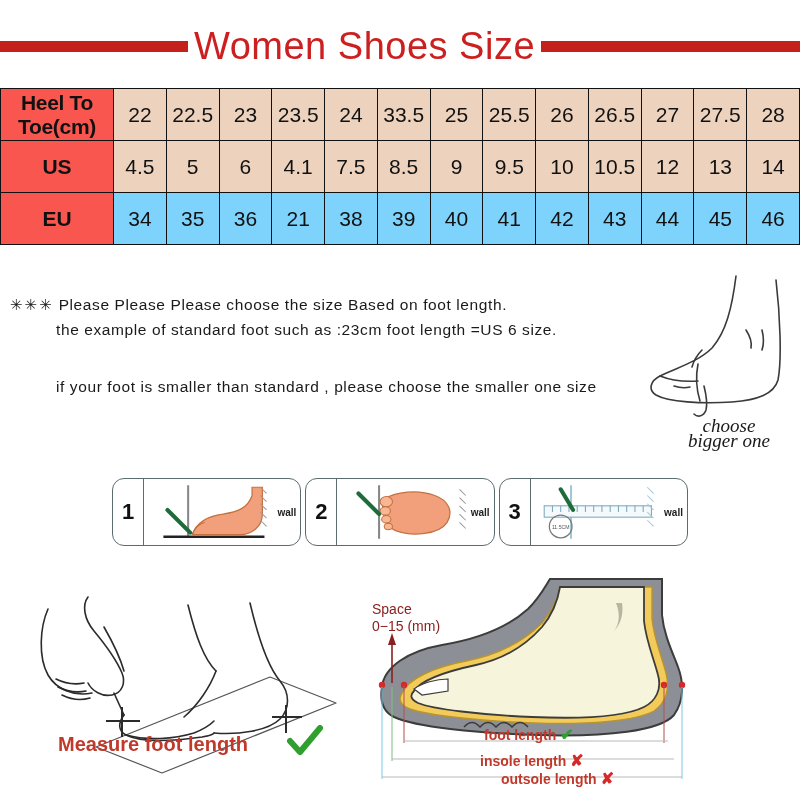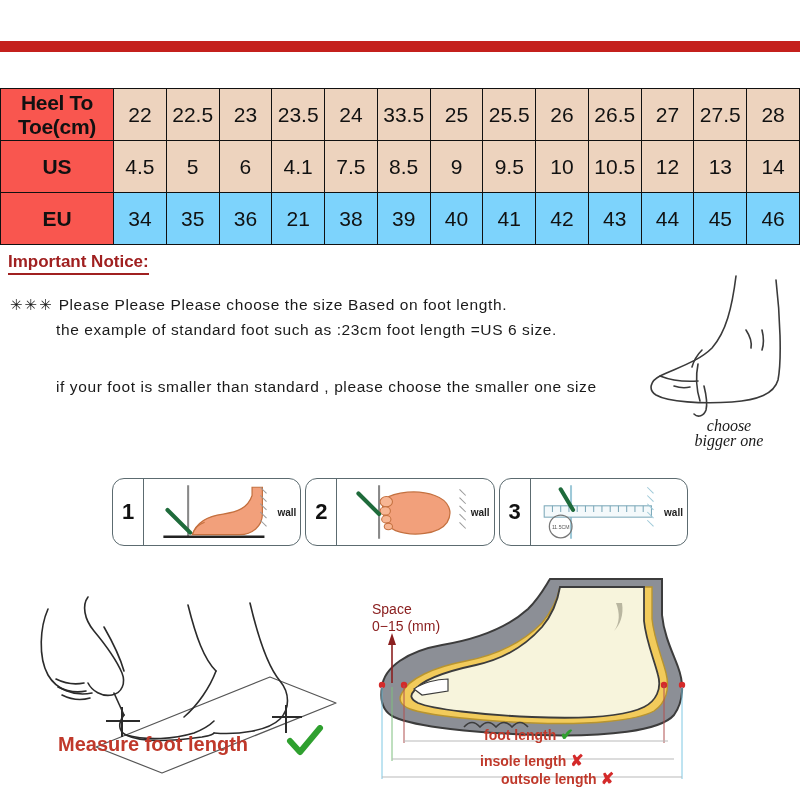--- a/index.html
+++ b/index.html
@@ -60,21 +60,21 @@
   #note-2{top:126px;}
   .note-line{white-space:nowrap;line-height:25px;}
   .note-stars{letter-spacing:2px;font-size:15px;}
   .indent{padding-left:46px;}
 
   
   #foot-sketch{position:absolute;left:640px;top:268px;width:160px;height:180px;}
   #choose-bigger{
     position:absolute;left:679px;top:418px;width:100px;
     font-family:"Liberation Serif", serif;font-style:italic;
-    font-size:16px;color:#1a1a1a;line-height:15px;text-align:center;
+    font-size:19px;color:#1a1a1a;line-height:15px;text-align:center;
   }
 
   
   #steps{position:absolute;left:112px;top:478px;width:576px;height:68px;display:flex;gap:4px;}
   .step-box{
     flex:1 1 0;border:1.6px solid #5c6b70;border-radius:12px;
     display:flex;overflow:hidden;background:#fff;
   }
   .step-num{
     width:30px;flex:0 0 30px;display:flex;align-items:center;justify-content:center;
@@ -105,20 +105,21 @@
   #legend-outsole{left:104px;top:194px;margin-left:29px;}
   .mark{font-size:16px;font-weight:700;padding-left:4px;}
   .mark-ok{color:#2FA02F;}
   .mark-no{color:#D42A2A;}
 </style>
 </head>
 <body>
 
 <div id="title-bar">
   <div class="title-rule" id="title-rule-left"></div>
+  <div id="title-text">Women  Shoes  Size</div>
   <div class="title-rule" id="title-rule-right"></div>
 </div>
 
 <table id="size-table">
   <tbody>
     <tr>
       <td class="rowhead small">Heel To Toe(cm)</td>
       <td class="cell-tan">
           <span class="cv">22</span>
         </td>
@@ -240,21 +241,20 @@
           <span class="cv">45</span>
         </td>
       <td class="cell-cyan">
           <span class="cv">46</span>
         </td>
     </tr>
   </tbody>
 </table>
 
 <div id="notice">
-  <div id="notice-title">Important Notice:</div>
 
   <div class="note-block" id="note-1">
     <div class="note-line">
       <span class="note-stars">✳✳✳</span>
       <span>Please  Please  Please  choose  the  size  Based  on  foot  length.</span>
     </div>
     <div class="note-line indent">
       <span>the  example  of  standard  foot  such  as :23cm  foot  length  =US  6  size.</span>
     </div>
   </div>

